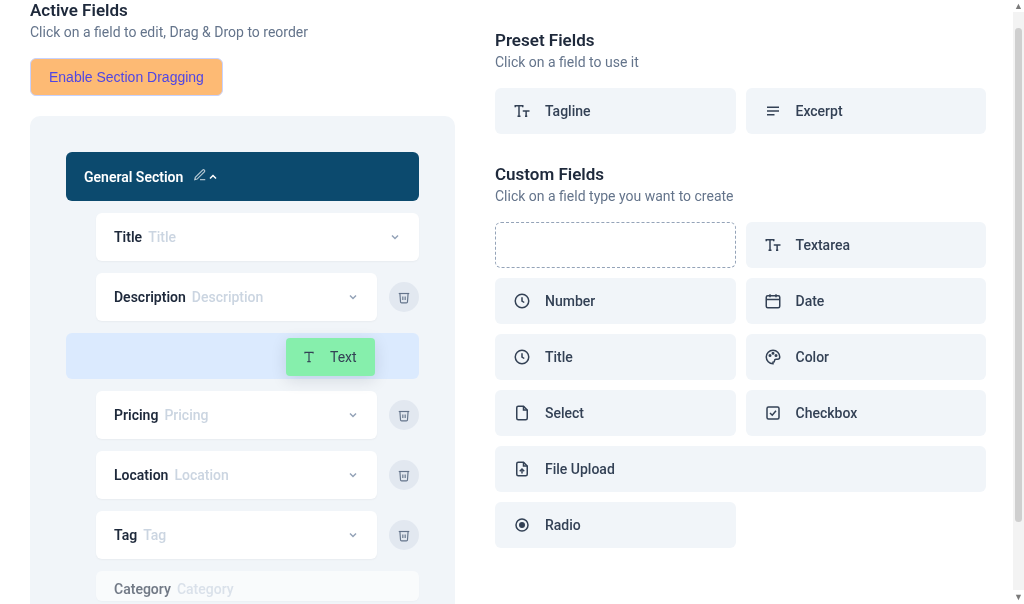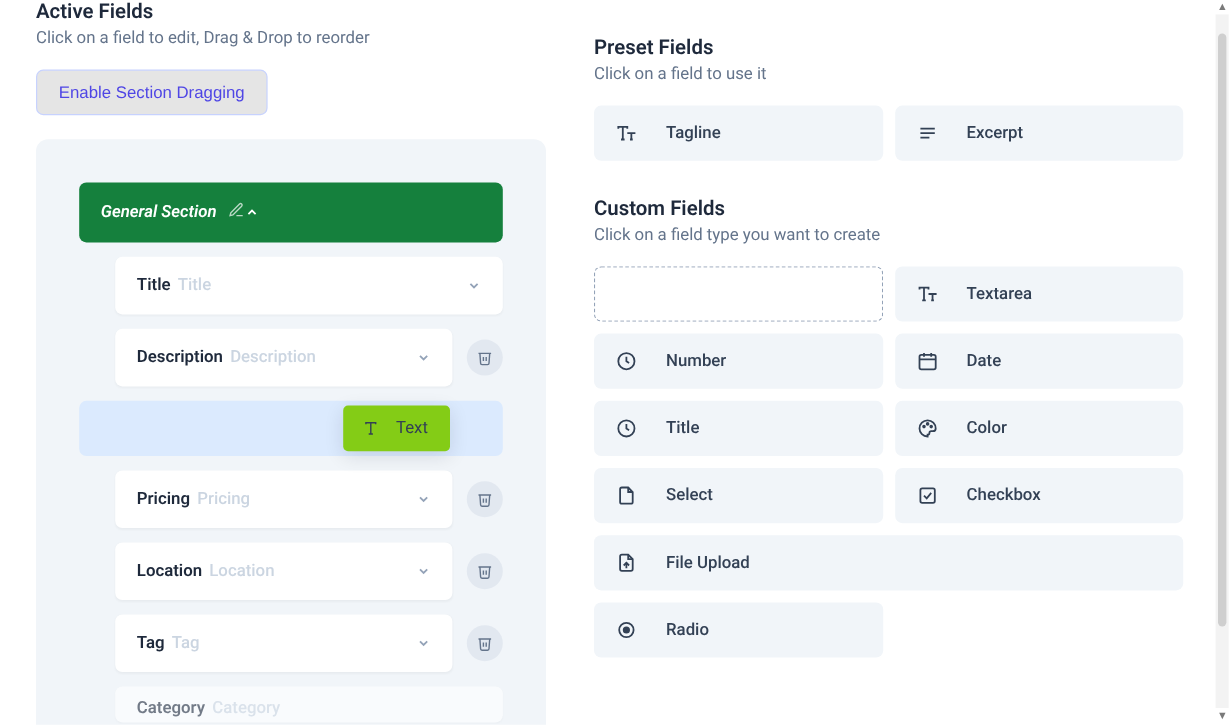--- a/index.html
+++ b/index.html
@@ -33,44 +33,43 @@
       color: #1e293b;
       margin-bottom: 4px;
     }
     .section-subtitle {
       font-size: 14px;
       color: #64748b;
       margin-bottom: 18px;
     }
     .enable-dragging-btn {
       border: 1px solid #c7d2fe;
-      background: #e5e5e5;
+      background: #fdba74;
       color: #4f46e5;
       font-size: 14px;
       font-weight: 500;
       padding: 10px 18px;
       border-radius: 6px;
       cursor: pointer;
       margin-bottom: 20px;
     }
     .active-fields-box {
       background: #f1f5f9;
       border-radius: 10px;
       padding: 36px 36px 20px 36px;
     }
     .section-header {
-      background: #15803d;
+      background: #0c4a6e;
       color: #fff;
       border-radius: 6px;
       padding: 16px 18px;
       display: flex;
       align-items: center;
       justify-content: flex-start;
       margin-bottom: 12px;
-      font-style: italic;
     }
     .section-header-left {
       display: flex;
       align-items: center;
       gap: 10px;
       font-weight: 600;
     }
     .field-row {
       display: flex;
       align-items: center;
@@ -119,21 +118,21 @@
     .drop-zone {
       background: #dbeafe;
       height: 46px;
       border-radius: 6px;
       margin-bottom: 12px;
     }
     .dragging-item {
       position: absolute;
       top: 338px;
       left: 286px;
-      background: #84cc16;
+      background: #86efac;
       border-radius: 4px;
       padding: 10px 18px 10px 14px;
       display: flex;
       align-items: center;
       gap: 12px;
       box-shadow: 0 4px 16px rgba(15,23,42,0.12);
       font-size: 14px;
       color: #334155;
     }
     .edit-icon { opacity: 0.7; }
@@ -142,21 +141,21 @@
       grid-template-columns: 1fr 1fr;
       gap: 10px;
       margin-bottom: 30px;
     }
     .type-card {
       background: #f1f5f9;
       border-radius: 6px;
       padding: 14px 18px;
       display: flex;
       align-items: center;
-      gap: 24px;
+      gap: 14px;
       cursor: pointer;
       color: #334155;
       font-weight: 500;
     }
     .type-card.dashed {
       background: #fff;
       border: 1.5px dashed #94a3b8;
     }
     .type-card.full {
       grid-column: 1 / -1;

